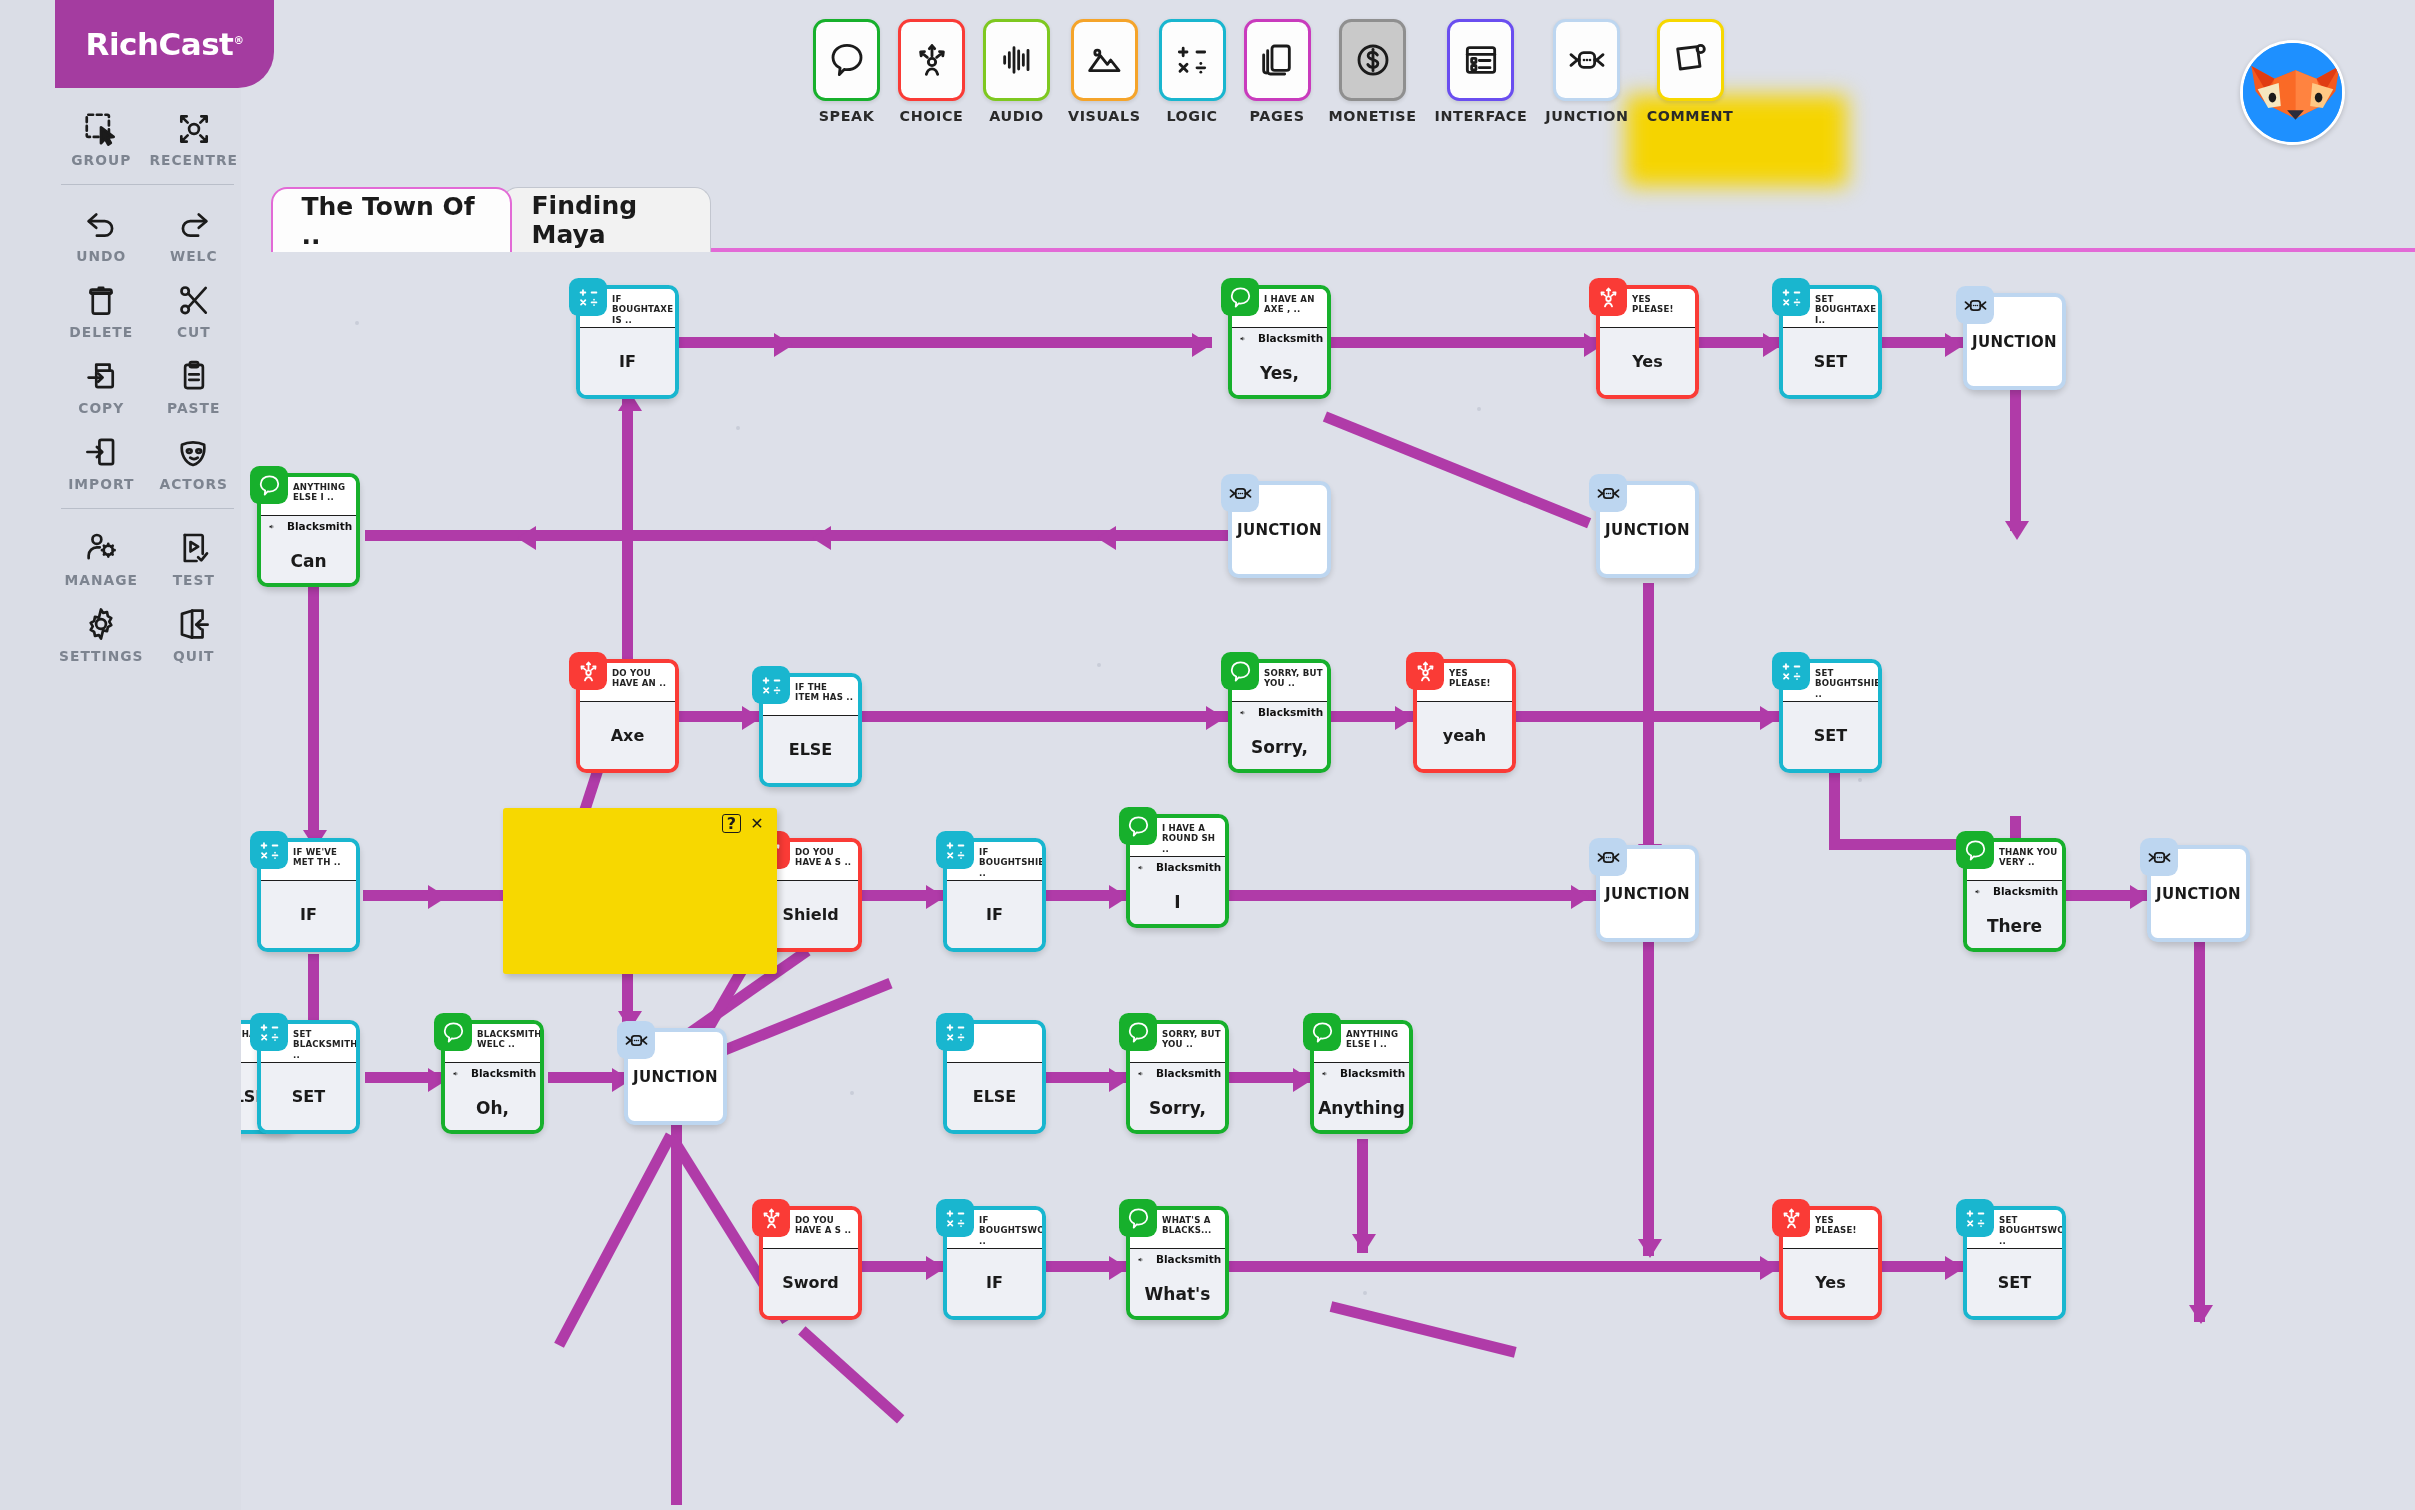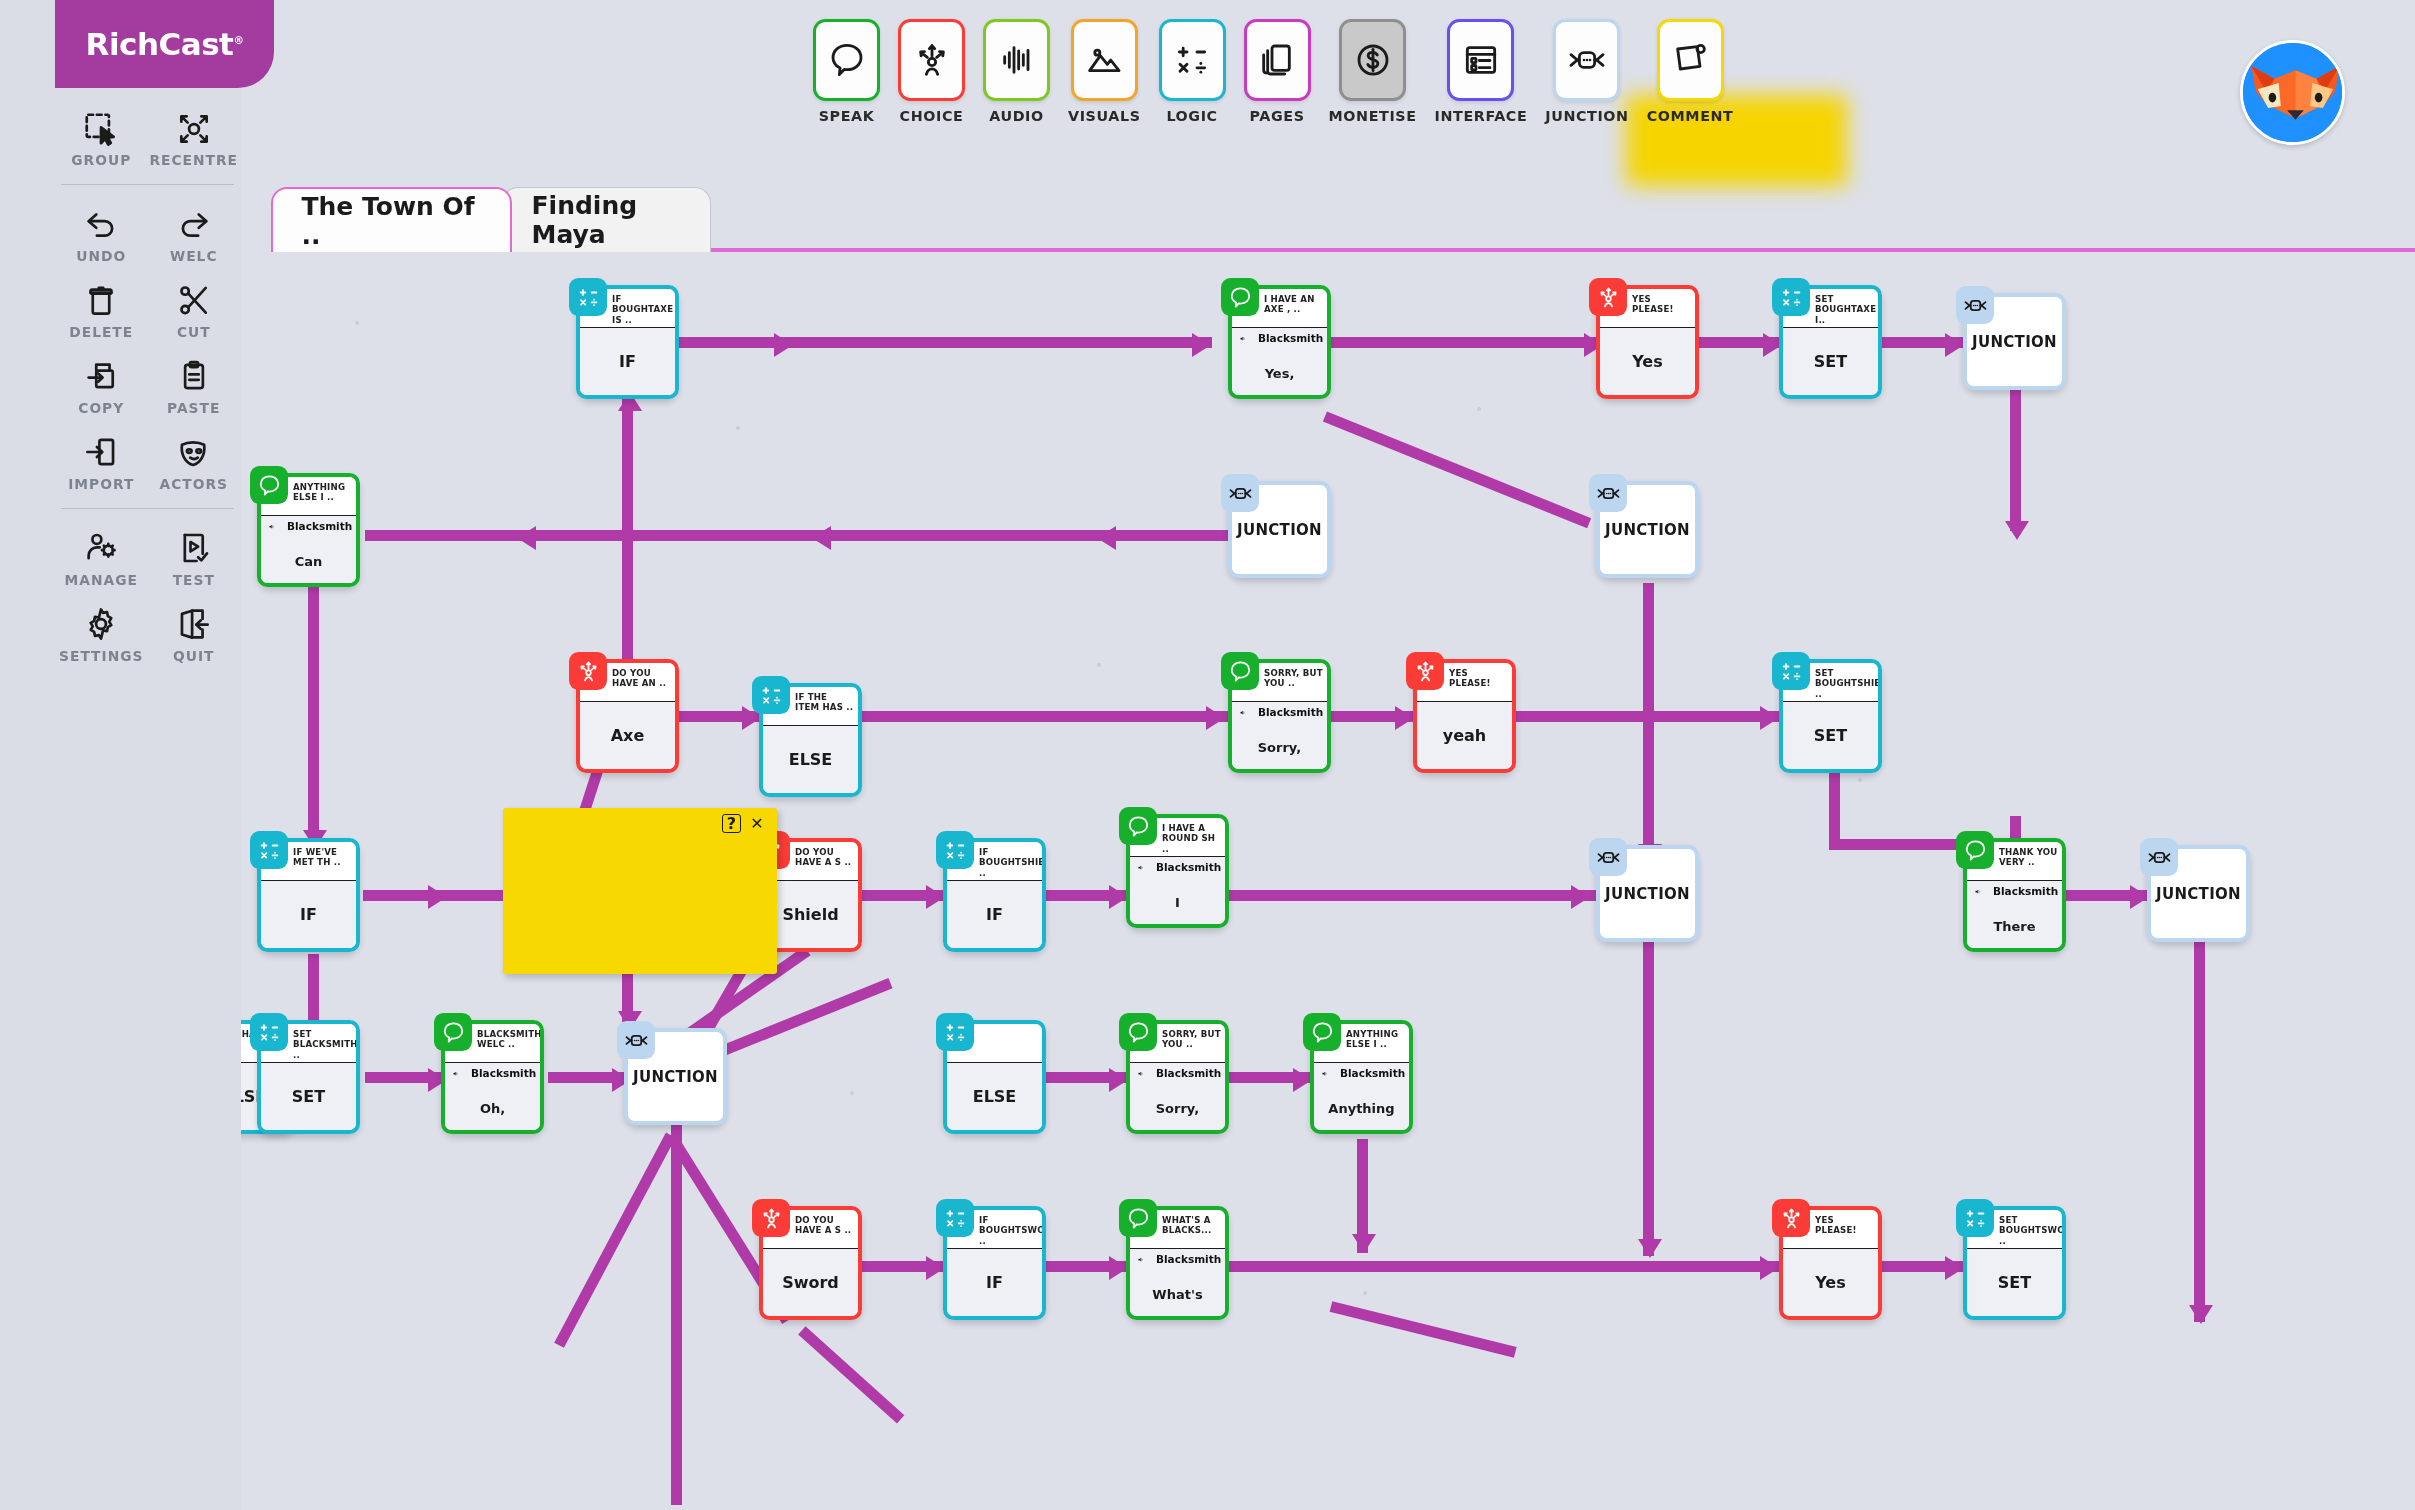--- a/index.html
+++ b/index.html
@@ -158,21 +158,21 @@
     display: flex; flex-direction: column; align-items: center;
     justify-content: center; position: relative; padding: 1.9px;
   }
   .node .spk {
     position: absolute; top: 3.8px; left: 7.6px; right: 3.8px;
     font-size: 10.5px; font-weight: bold; color: #111;
     display: flex; align-items: center; gap: 13px;
     font-family: "DejaVu Sans", sans-serif;
   }
   .node .body {
-    font-size: 13px; font-weight: bold; color: #1a1a1a;
+    font-size: 17px; font-weight: bold; color: #1a1a1a;
     text-align: center; font-family: "DejaVu Sans", sans-serif;
   }
   .node .body.big { font-size: 16px; }
   .node.with-spk .body { margin-top: 23px; }
   .node .badge {
     position: absolute; left: -6.7px; top: -6.7px;
     width: 38px; height: 38px; border-radius: 9.5px;
     display: flex; align-items: center; justify-content: center;
     z-index: 3;
   }
@@ -494,21 +494,21 @@
           <div class="badge">
             <svg viewBox="0 0 24 24" fill="none" stroke="#ffffff" stroke-width="1.7" stroke-linecap="round" stroke-linejoin="round">
               <circle cx="12" cy="13.2" r="2.2"></circle>
               <path d="M8.6 20.6 c0.6 -2.2 1.9 -3.3 3.4 -3.3 c1.5 0 2.8 1.1 3.4 3.3"></path>
               <path d="M12 9.6 V3.4 M12 3.4 L10.4 5.2 M12 3.4 L13.6 5.2"></path>
               <path d="M9.2 10.4 L5.2 7.2 M5.2 7.2 L5.5 9.5 M5.2 7.2 L7.5 7.0"></path>
               <path d="M14.8 10.4 L18.8 7.2 M18.8 7.2 L18.5 9.5 M18.8 7.2 L16.5 7.0"></path>
             </svg>
           </div>
         </div>
-        <div class="node logic" style="left: 518px; top: 438px;">
+        <div class="node logic" style="left: 518px; top: 428px;">
           <div class="inner">
             <div class="hdr">IF THE ITEM HAS ..</div>
             <div class="bodywrap">
               <div class="body big">ELSE</div>
             </div>
           </div>
           <div class="badge">
             <svg viewBox="0 0 24 24" fill="none" stroke="#ffffff" stroke-width="1.7" stroke-linecap="round" stroke-linejoin="round">
               <path d="M4.4 7.2 h4.6 M6.7 4.9 v4.6"></path>
               <path d="M15 7.2 h4.6"></path>

